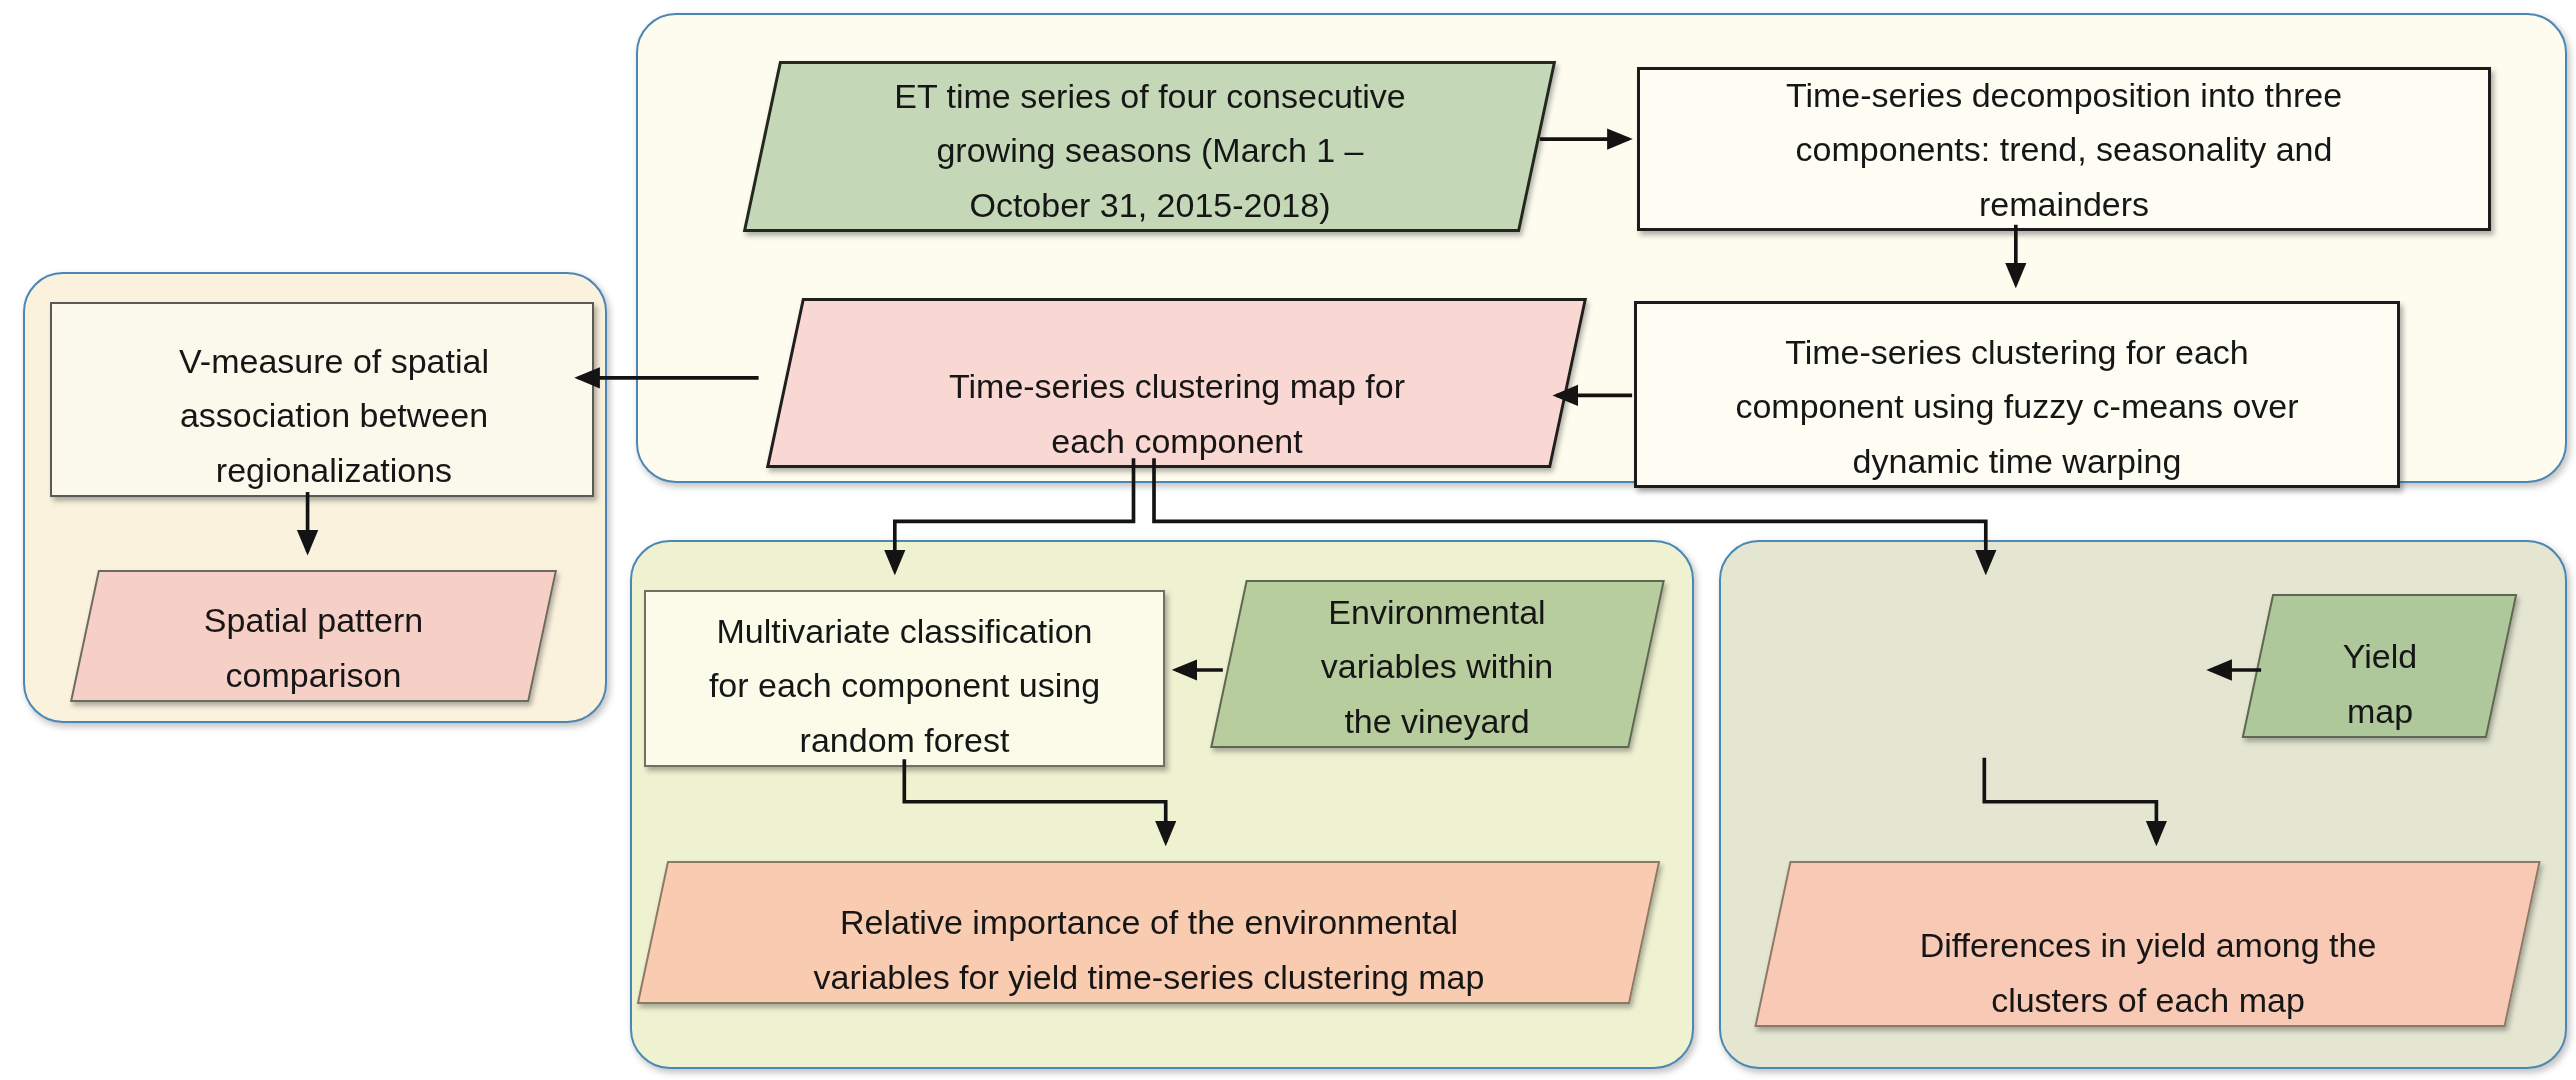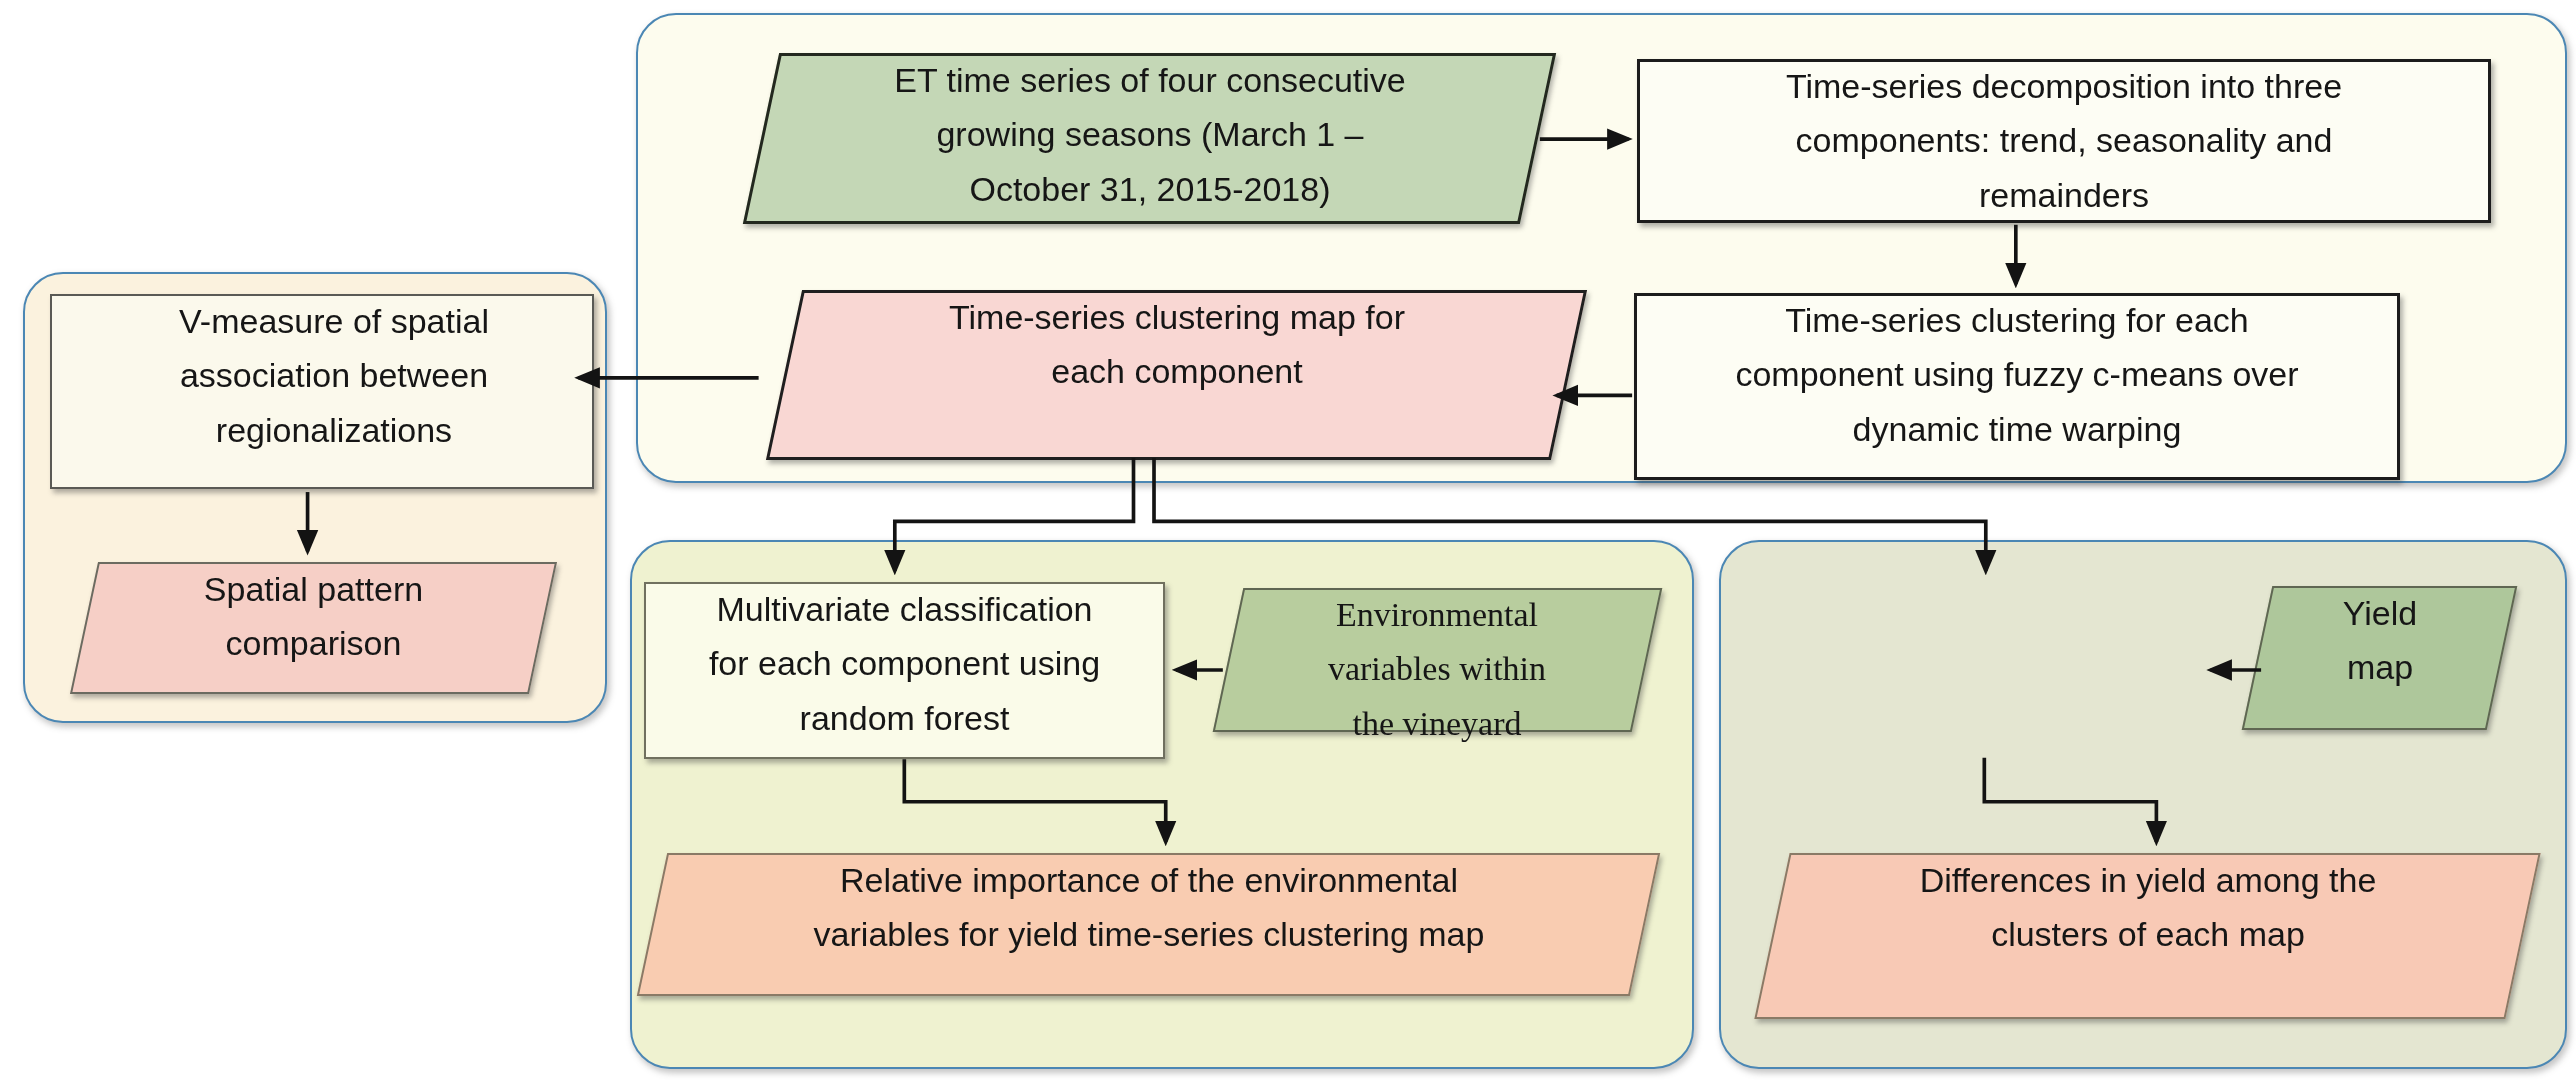--- a/index.html
+++ b/index.html
@@ -12,23 +12,24 @@
     overflow:hidden;
   }
   .panel{
     position:absolute;
     border:2.9px solid #4b87b4;
     border-radius:40px;
     box-shadow:2.9px 3.7px 6.6px rgba(90,90,90,0.35);
   }
   .node{
     position:absolute;
-    display:flex;align-items:flex-start;justify-content:center;
+    display:flex;align-items:flex-end;justify-content:center;
     text-align:center;
     z-index:2;
+    margin-top:8px;
   }
   .node .shape{
     position:absolute;top:0;bottom:0;left:0;right:0;
     box-shadow:2.9px 3.7px 5.1px rgba(60,60,60,0.4);
   }
   .node .shape.skew{transform:skewX(-12deg);}
   .node .label{
     position:relative;
     white-space:pre-line;
     font-size:34px;
@@ -94,21 +95,21 @@
 comparison</div>
   </div>
 
   <div class="node" style="left:644px;top:582px;width:521px;height:177px;">
     <div class="shape" style="border: 2.2px solid rgb(112, 112, 95); background-color: rgb(250, 251, 233);"></div>
     <div class="label">Multivariate classification
 for each component using
 random forest</div>
   </div>
 
-  <div class="node" style="left:1210px;top:588px;width:454px;height:144px;font-family:Liberation Serif, serif;">
+  <div class="node" style="left:1210px;top:572px;width:454px;height:168px;">
     <div class="shape skew" style="left: 17.6px; right: 17.6px; border: 2.2px solid rgb(95, 102, 82); background-color: rgb(184, 205, 158);"></div>
     <div class="label">Environmental
 variables within
 the vineyard</div>
   </div>
 
   <div class="node" style="left:637px;top:853px;width:1024px;height:143px;">
     <div class="shape skew" style="left: 15.4px; right: 15.4px; border: 2.2px solid rgb(138, 122, 102); background-color: rgb(249, 204, 177);"></div>
     <div class="label">Relative importance of the environmental
 variables for yield time-series clustering map</div>

